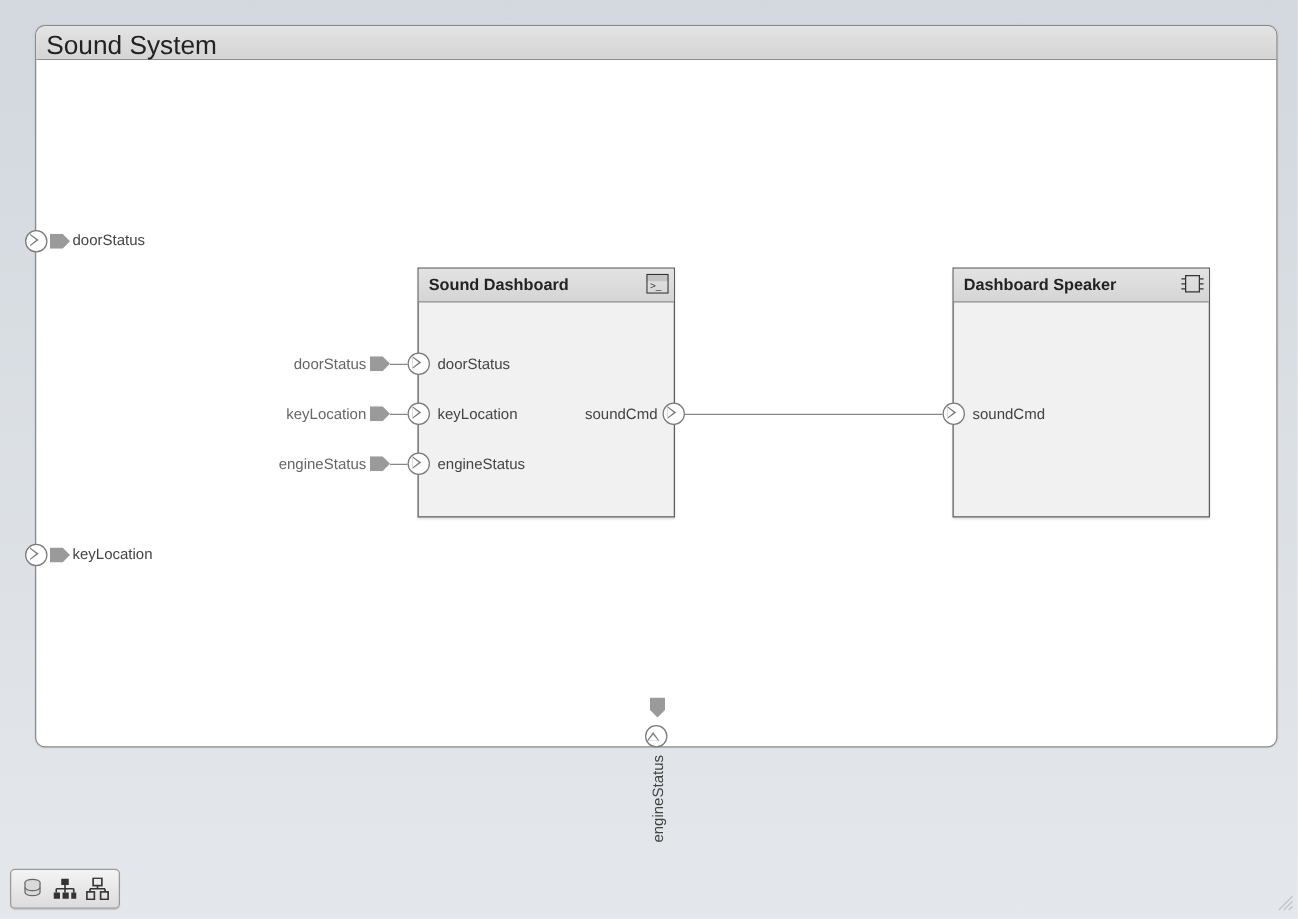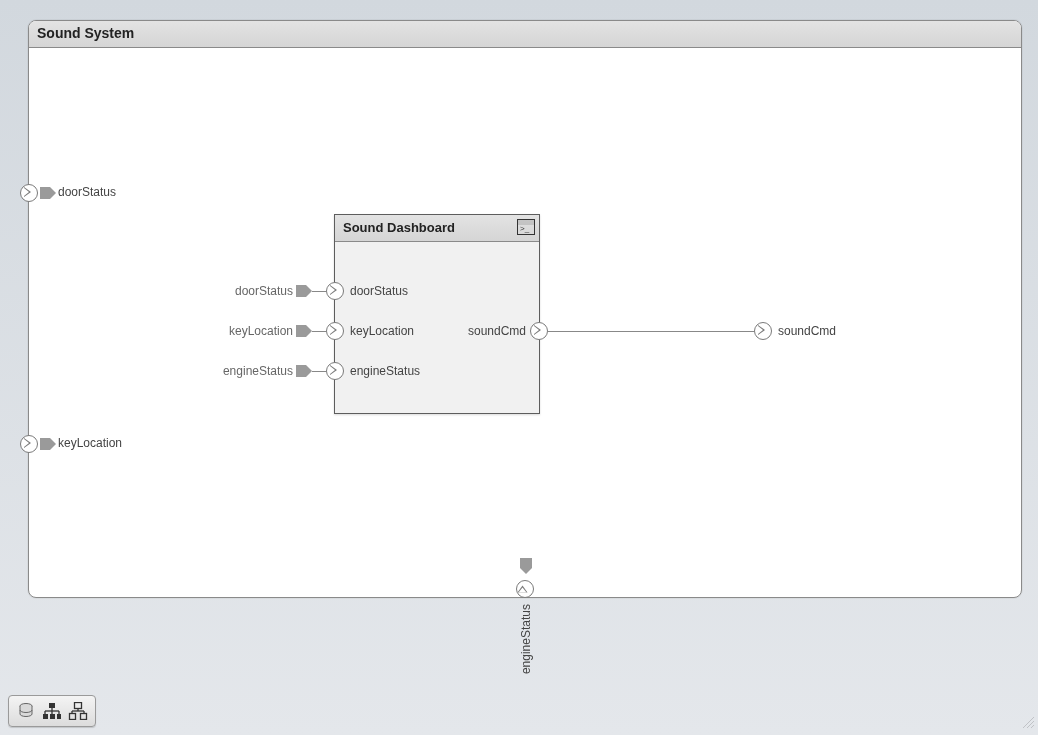--- a/index.html
+++ b/index.html
@@ -1,20 +1,20 @@
 <!DOCTYPE html>
 <html><head>
 <meta charset="utf-8">
 <style>
   html,body{margin:0;padding:0;width:1038px;height:735px;font-family:"Helvetica Neue",Arial,sans-serif;font-size:13px;color:#222;background:linear-gradient(to bottom,#d2d8de 0%,#e4e7eb 100%);overflow:hidden}
   .canvas{position:relative;width:1038px;height:735px}
   
   .container-block{position:absolute;left:28px;top:20px;width:992px;height:576px;border:1px solid #8a8a8a;border-radius:8px;background:#fff;box-shadow:0 0 0 1px rgba(0,0,0,.04)}
   .container-header{position:absolute;left:0;top:0;right:0;height:26px;border-bottom:1px solid #8a8a8a;border-radius:7px 7px 0 0;background:linear-gradient(#e3e3e3,#d5d5d5)}
-  .container-title{position:absolute;left:8px;top:4px;font-weight:bold;font-size:14px}
+  .container-title{position:absolute;left:8px;top:4px;font-weight:normal;font-size:21px}
   
   .inner-block{position:absolute;border:1px solid #5d5d5d;background:#f1f1f1;box-shadow:0 1px 2px rgba(0,0,0,.15)}
   .inner-header{position:absolute;left:0;top:0;right:0;height:26px;border-bottom:1px solid #8a8a8a;background:linear-gradient(#e3e3e3,#d5d5d5)}
   .inner-title{position:absolute;left:8px;top:5px;font-weight:bold;font-size:13px}
   .block-icon{position:absolute;right:4px;top:4px;width:18px;height:16px}
   
   .port{position:absolute;width:18px;height:18px}
   .port-circle{position:absolute;left:0;top:0;width:16px;height:16px;border:1px solid #7a7a7a;border-radius:50%;background:#fff}
   .port-tri{position:absolute;left:4px;top:3px;width:0;height:0;border-top:5px solid transparent;border-bottom:5px solid transparent;border-left:7px solid #7a7a7a}
   .port-tri::after{content:"";position:absolute;left:-7px;top:-4px;width:0;height:0;border-top:4px solid transparent;border-bottom:4px solid transparent;border-left:5.5px solid #fff}
@@ -132,20 +132,36 @@
       </svg>
     </div>
   <div class="wire" style="left:312px;top:371px;width:14px"></div>
 
   <span class="plabel" style="left:466px;top:324px;text-align:right;width:60px">soundCmd</span>
   <div class="port" style="left:530px;top:322px">
       <div class="port-circle"></div>
       <div class="port-tri"></div>
     </div>
 
+  <div class="inner-block" style="left:762px;top:214px;width:204px;height:198px">
+    <div class="inner-header">
+      <span class="inner-title">Dashboard Speaker</span>
+      <span class="block-icon">
+        <svg width="18" height="16">
+            <rect x="3.5" y="1.5" width="11" height="13" fill="none" stroke="#333"></rect>
+            <line x1="0" y1="4" x2="3" y2="4" stroke="#333"></line>
+            <line x1="0" y1="8" x2="3" y2="8" stroke="#333"></line>
+            <line x1="0" y1="12" x2="3" y2="12" stroke="#333"></line>
+            <line x1="15" y1="4" x2="18" y2="4" stroke="#333"></line>
+            <line x1="15" y1="8" x2="18" y2="8" stroke="#333"></line>
+            <line x1="15" y1="12" x2="18" y2="12" stroke="#333"></line>
+          </svg>
+      </span>
+    </div>
+  </div>
 
   <div class="port" style="left:754px;top:322px">
       <div class="port-circle"></div>
       <div class="port-tri"></div>
     </div>
   <span class="plabel" style="left:778px;top:324px">soundCmd</span>
 
   <div class="wire" style="left:548px;top:331px;width:206px"></div>
 
   <div class="toolbar">

